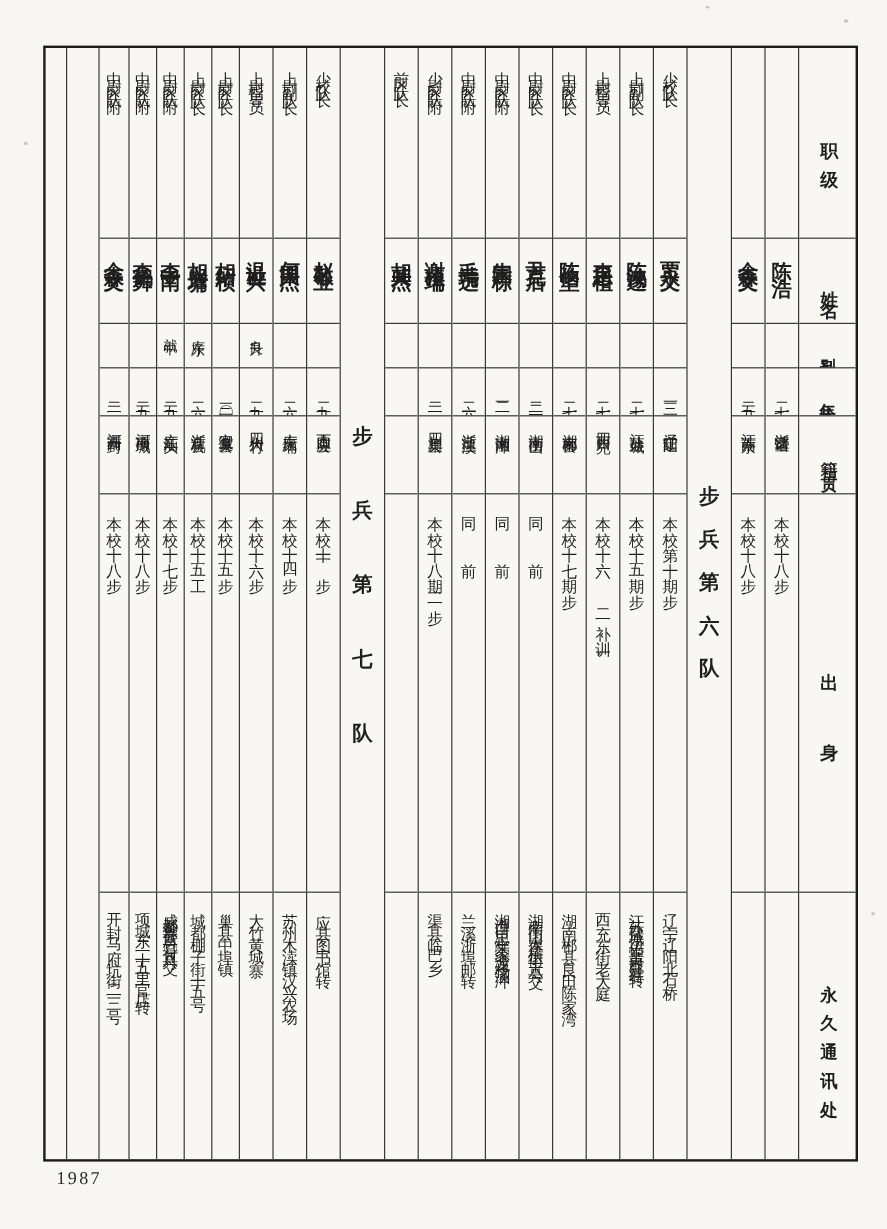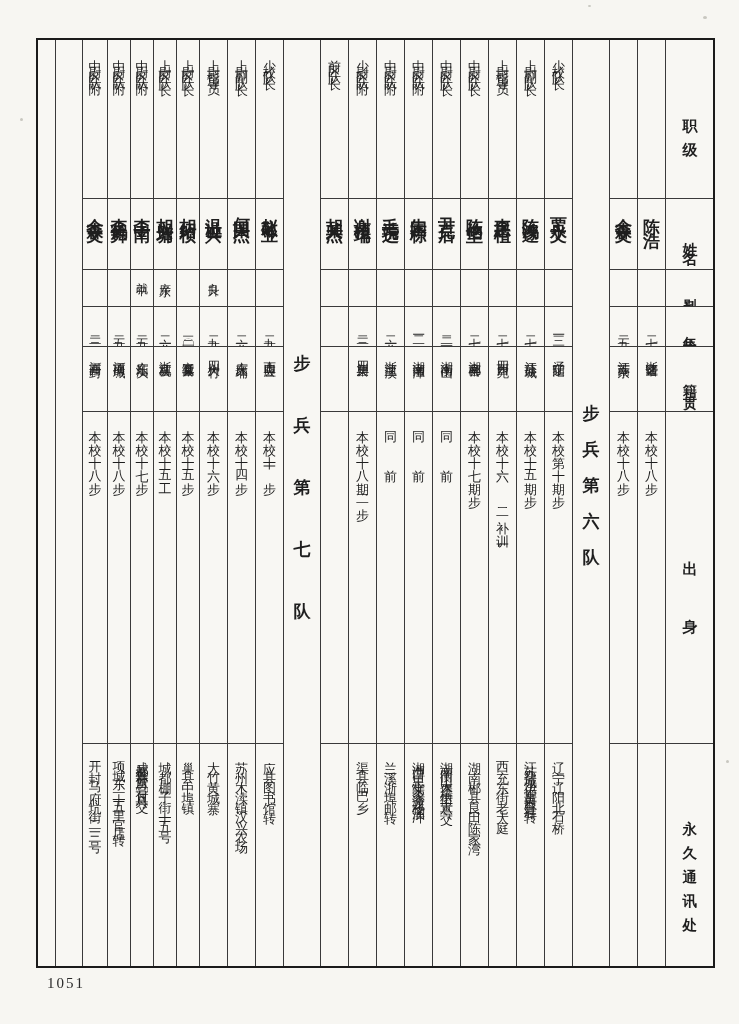--- a/index.html
+++ b/index.html
@@ -521,18 +521,18 @@
       <div class="cell background" style="height: 332px;">
         <span class="vtxt" style="letter-spacing: 13px;">本校十八步</span>
       </div>
       <div class="cell address" style="height: 226px;">
         <span class="vtxt" style="letter-spacing: 10px;">开封马府坑街二三号</span>
       </div>
     </div>
     <div class="col" style="width: 27px;"></div>
     <div class="col" style="width: 18px;"></div>
   </div>
-<div class="page-number">1051</div>
+<div class="page-number">1987</div>
 
 <div class="speck" style="left:588px;top:5px;width:3px;height:2px;"></div>
 <div class="speck" style="left:703px;top:16px;width:4px;height:3px;"></div>
 <div class="speck" style="left:20px;top:118px;width:3px;height:3px;"></div>
 <div class="speck" style="left:726px;top:760px;width:3px;height:3px;"></div>
 
 </body></html>

